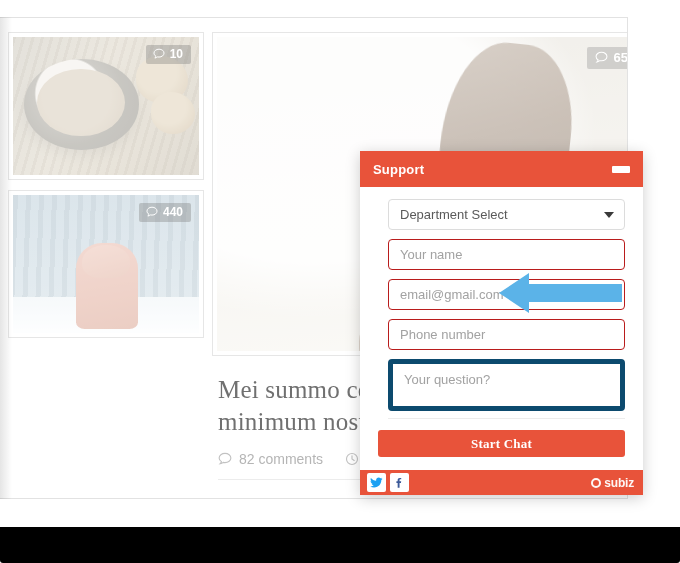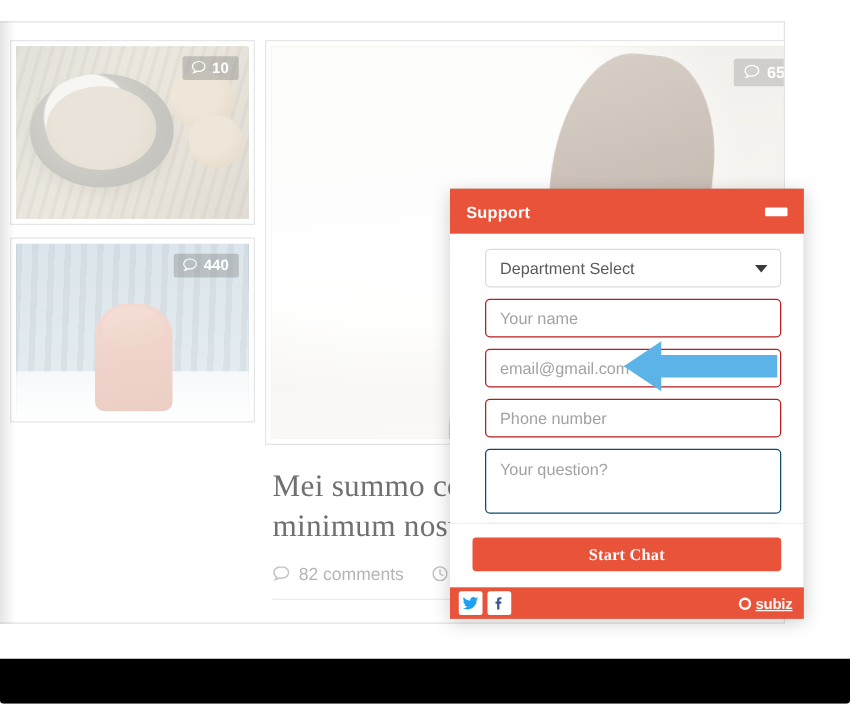--- a/index.html
+++ b/index.html
@@ -370,21 +370,21 @@
     font-size: 15px;
     line-height: 1.62;
   }
 
   
   #chat-widget {
     position: absolute;
     left: 360px;
     top: 151px;
     width: 283px;
-    background: #a3a3a3;
+    background: #4d7c0f;
     box-shadow: 0 3px 14px rgba(0,0,0,0.20);
     z-index: 40;
     font-family: "Liberation Sans", sans-serif;
   }
   #chat-header {
     height: 36px;
     background: #e8533a;
     display: flex;
     align-items: center;
     justify-content: space-between;
@@ -450,21 +450,21 @@
     width: 0; height: 0;
     border-left: 5px solid transparent;
     border-right: 5px solid transparent;
     border-top: 6px solid #3a3a3a;
     pointer-events: none;
   }
   #question-field {
     width: 100%;
     box-sizing: border-box;
     height: 52px;
-    border: 1px solid #0c4a6e;
+    border: 5px solid #0c4a6e;
     border-radius: 4px;
     color: #a2a2a2;
     font-size: 13px;
     font-family: "Liberation Sans", sans-serif;
     padding: 8px 11px;
     resize: none;
     outline: none;
     display: block;
     margin-bottom: 2px;
     background: #ffffff;
@@ -518,21 +518,20 @@
   }
   #subiz-brand {
     display: flex;
     align-items: center;
     gap: 3px;
     color: #ffffff;
     font-size: 12px;
     font-weight: bold;
     letter-spacing: -0.2px;
     opacity: 0.95;
-    text-decoration: underline;
   }
   #subiz-mark {
     width: 10px;
     height: 10px;
     border: 2px solid #ffffff;
     border-radius: 50%;
     box-sizing: border-box;
   }
 
   

